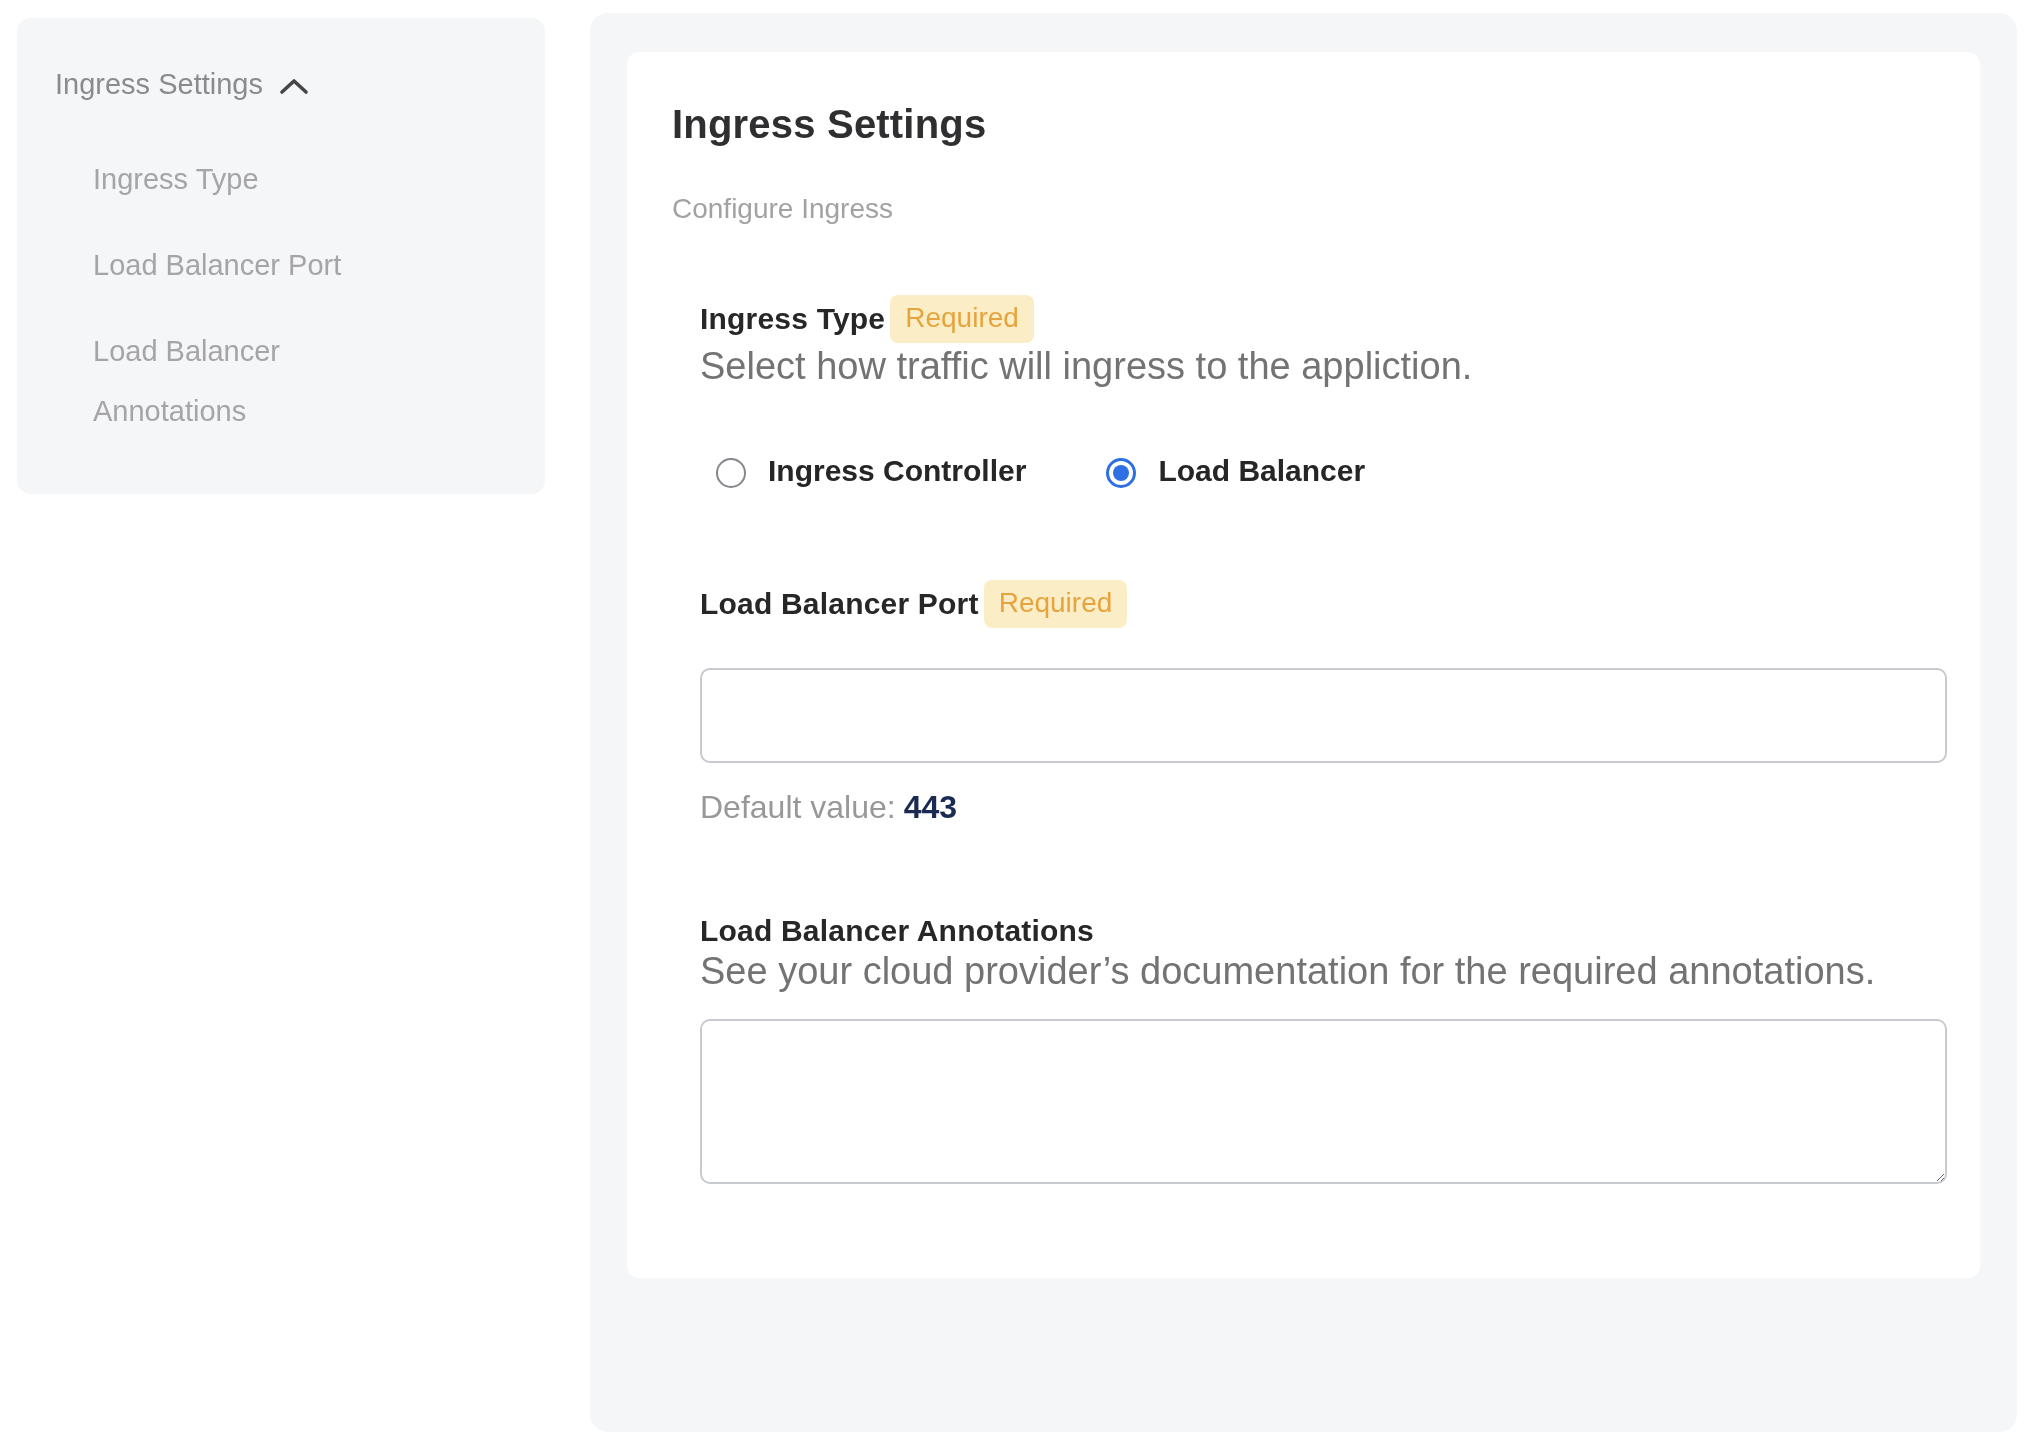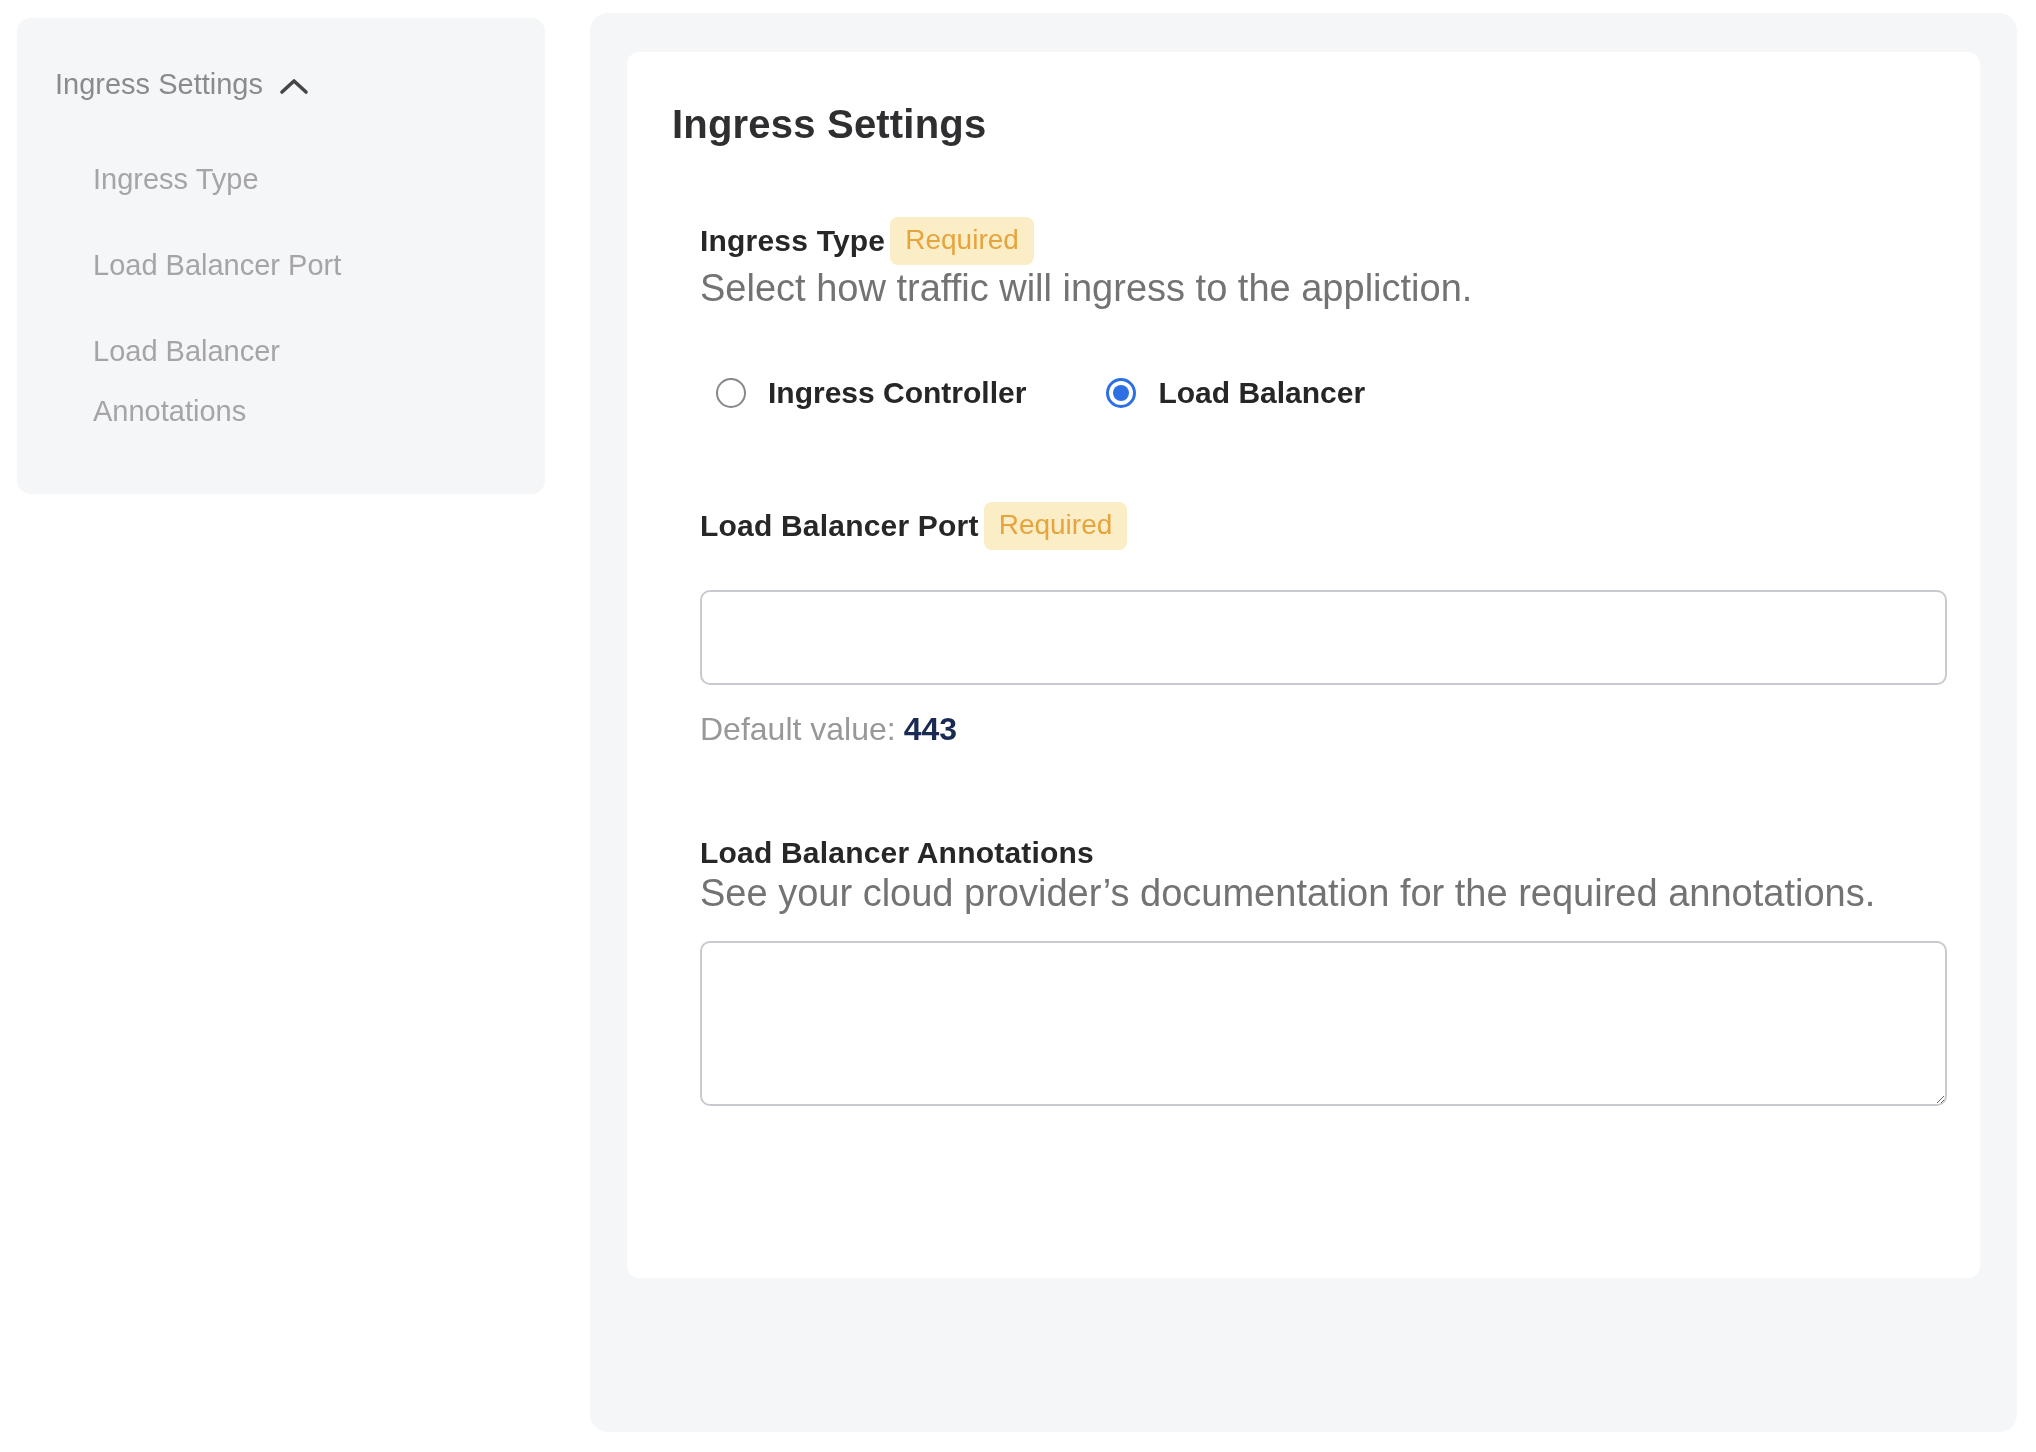--- a/index.html
+++ b/index.html
@@ -80,21 +80,21 @@
     margin-top: 2px;
     font-size: 38px; color: #737373;
   }
 
   
   .radio-row {
     margin-top: 66px;
     margin-left: 16px;
     display: flex; align-items: center; gap: 80px;
   }
-  .radio-option { display: flex; align-items: center; gap: 22px; cursor: pointer; }
+  .radio-option { display: flex; align-items: flex-end; gap: 22px; cursor: pointer; }
   .radio-dot {
     width: 30px; height: 30px;
     border-radius: 50%;
     border: 2.5px solid #84878c;
     background: #ffffff;
     position: relative;
     flex: none;
   }
   .radio-dot.checked { border: 3px solid #2f6fe4; }
   .radio-dot.checked::after {
@@ -174,20 +174,21 @@
     <li>Ingress Type</li>
     <li>Load Balancer Port</li>
     <li>Load Balancer Annotations</li>
   </ul>
 </aside>
 
 <main class="panel">
   <section class="card">
 
     <h1>Ingress Settings</h1>
+    <p class="subtitle">Configure Ingress</p>
 
     <div class="fields">
 
       <div class="field-1">
         <div class="label-row">
           <h2>Ingress Type</h2>
           <span class="badge">Required</span>
         </div>
         <p class="desc">Select how traffic will ingress to the appliction.</p>
         <div class="radio-row">

